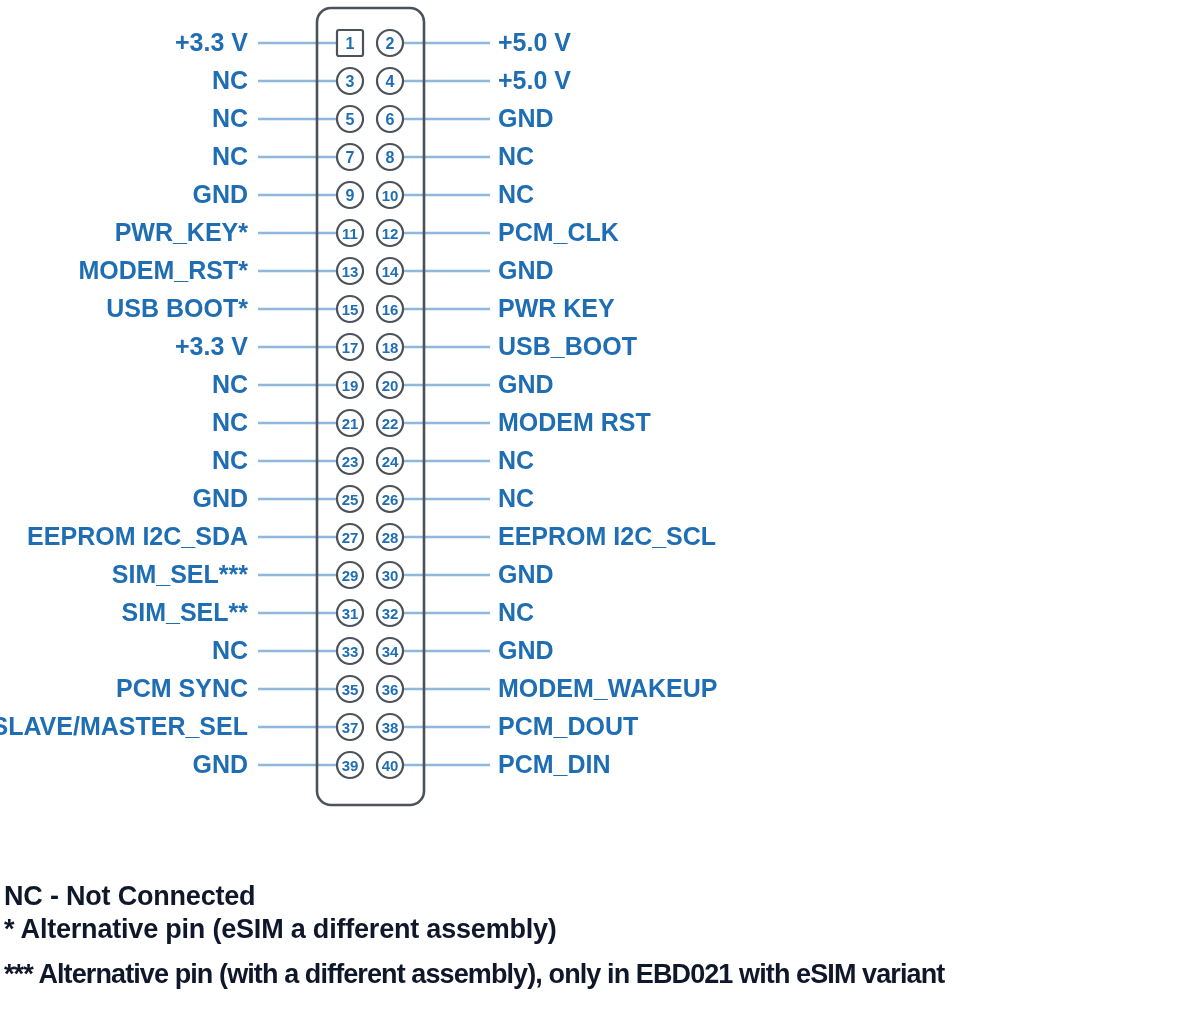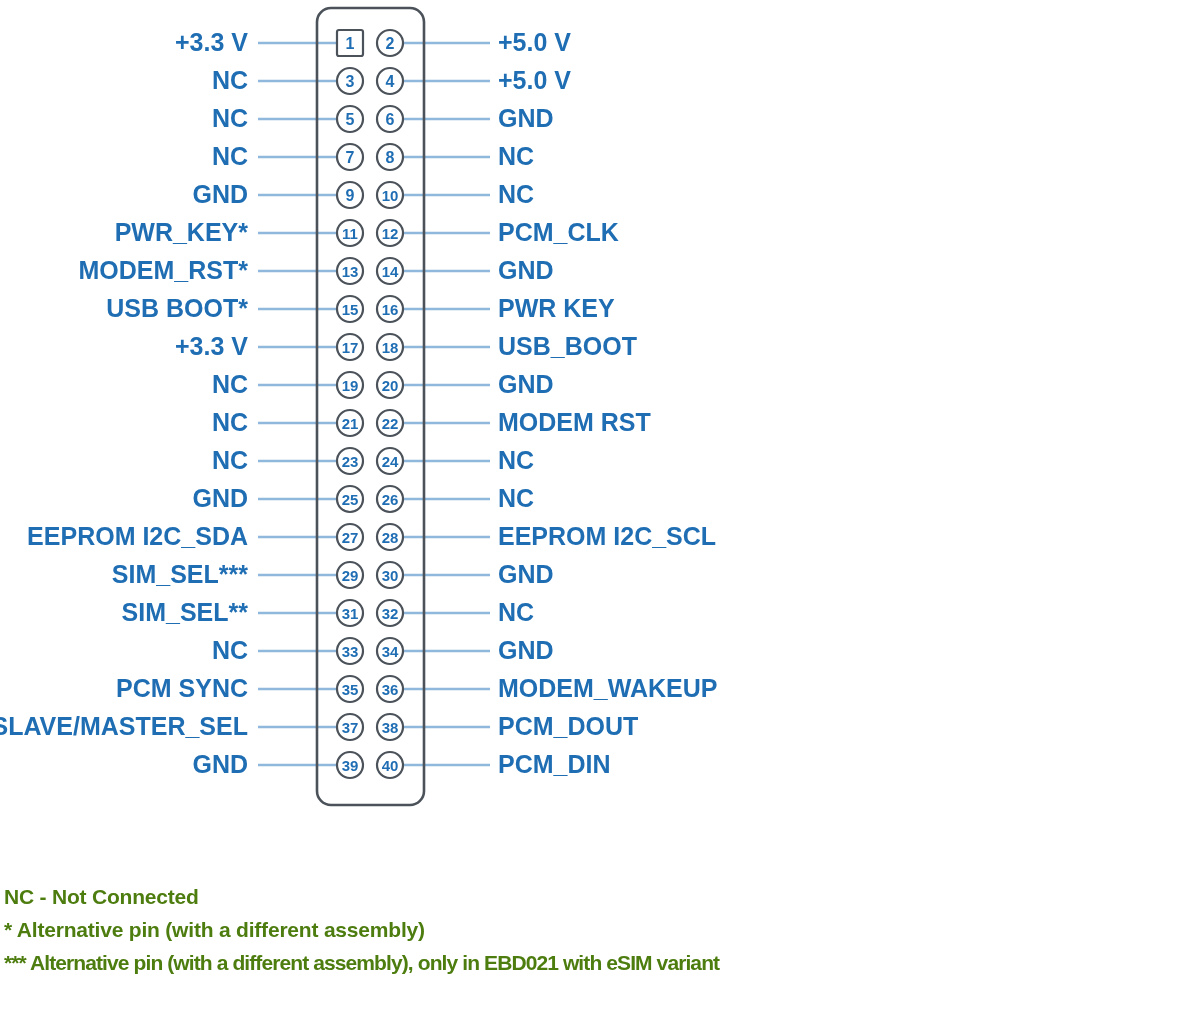--- a/index.html
+++ b/index.html
@@ -63,29 +63,30 @@
   }
   
   .footnotes {
     position: absolute;
     left: 4px;
     top: 880px;
     width: 1196px;
   }
   .footnote-line {
     font-family: "Liberation Sans", sans-serif;
-    font-size: 21px;
+    font-size: 27px;
     font-weight: 700;
-    color: #4d7c0f;
+    color: #0f172a;
     line-height: 33px;
     white-space: nowrap;
     letter-spacing: -0.2px;
   }
   .footnote-line.wide-line {
     letter-spacing: -0.9px;
+    margin-top: 12px;
   }
 </style>
 </head>
 <body>
 
 <div id="pinout-root">
 
   <svg class="diagram-svg" viewBox="0 0 1200 830" xmlns="http://www.w3.org/2000/svg">
     <g id="leads-layer">
         <line x1="258" y1="43" x2="339" y2="43" class="lead"></line>
@@ -251,17 +252,17 @@
         <text x="498" y="735" class="lbl lbl-right">PCM_DOUT</text>
         <text x="350" y="765.5" class="pin-num wide">39</text>
         <text x="390" y="765.5" class="pin-num wide">40</text>
         <text x="248" y="773" class="lbl lbl-left">GND</text>
         <text x="498" y="773" class="lbl lbl-right">PCM_DIN</text>
       </g>
   </svg>
 
   <div class="footnotes">
     <div class="footnote-line">NC - Not Connected</div>
-    <div class="footnote-line">* Alternative pin (with a different assembly)</div>
+    <div class="footnote-line">* Alternative pin (eSIM a different assembly)</div>
     <div class="footnote-line wide-line">*** Alternative pin (with a different assembly), only in EBD021 with eSIM variant</div>
   </div>
 
 </div>
 
 </body></html>

